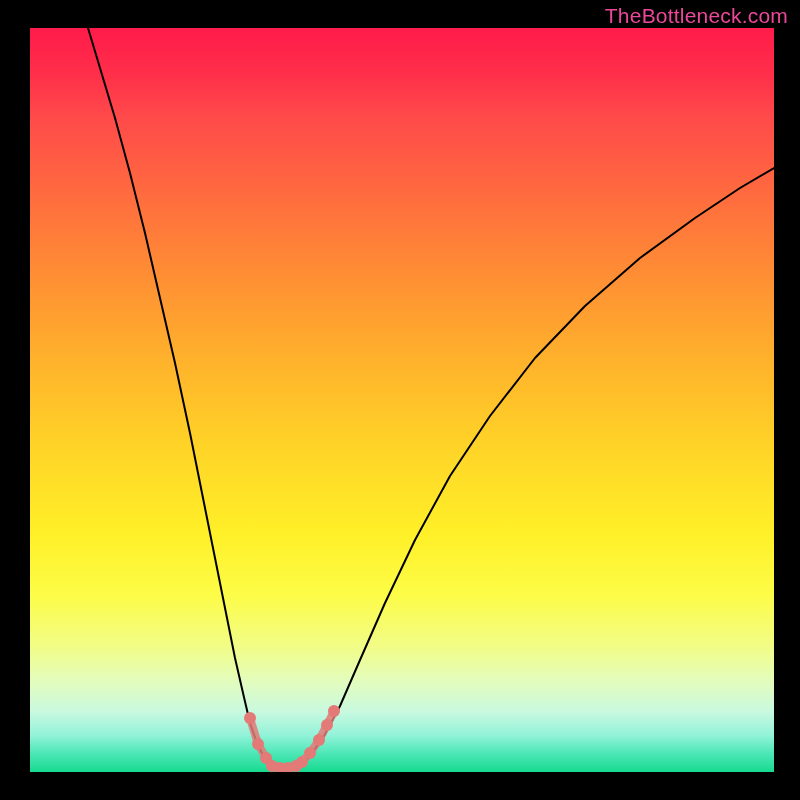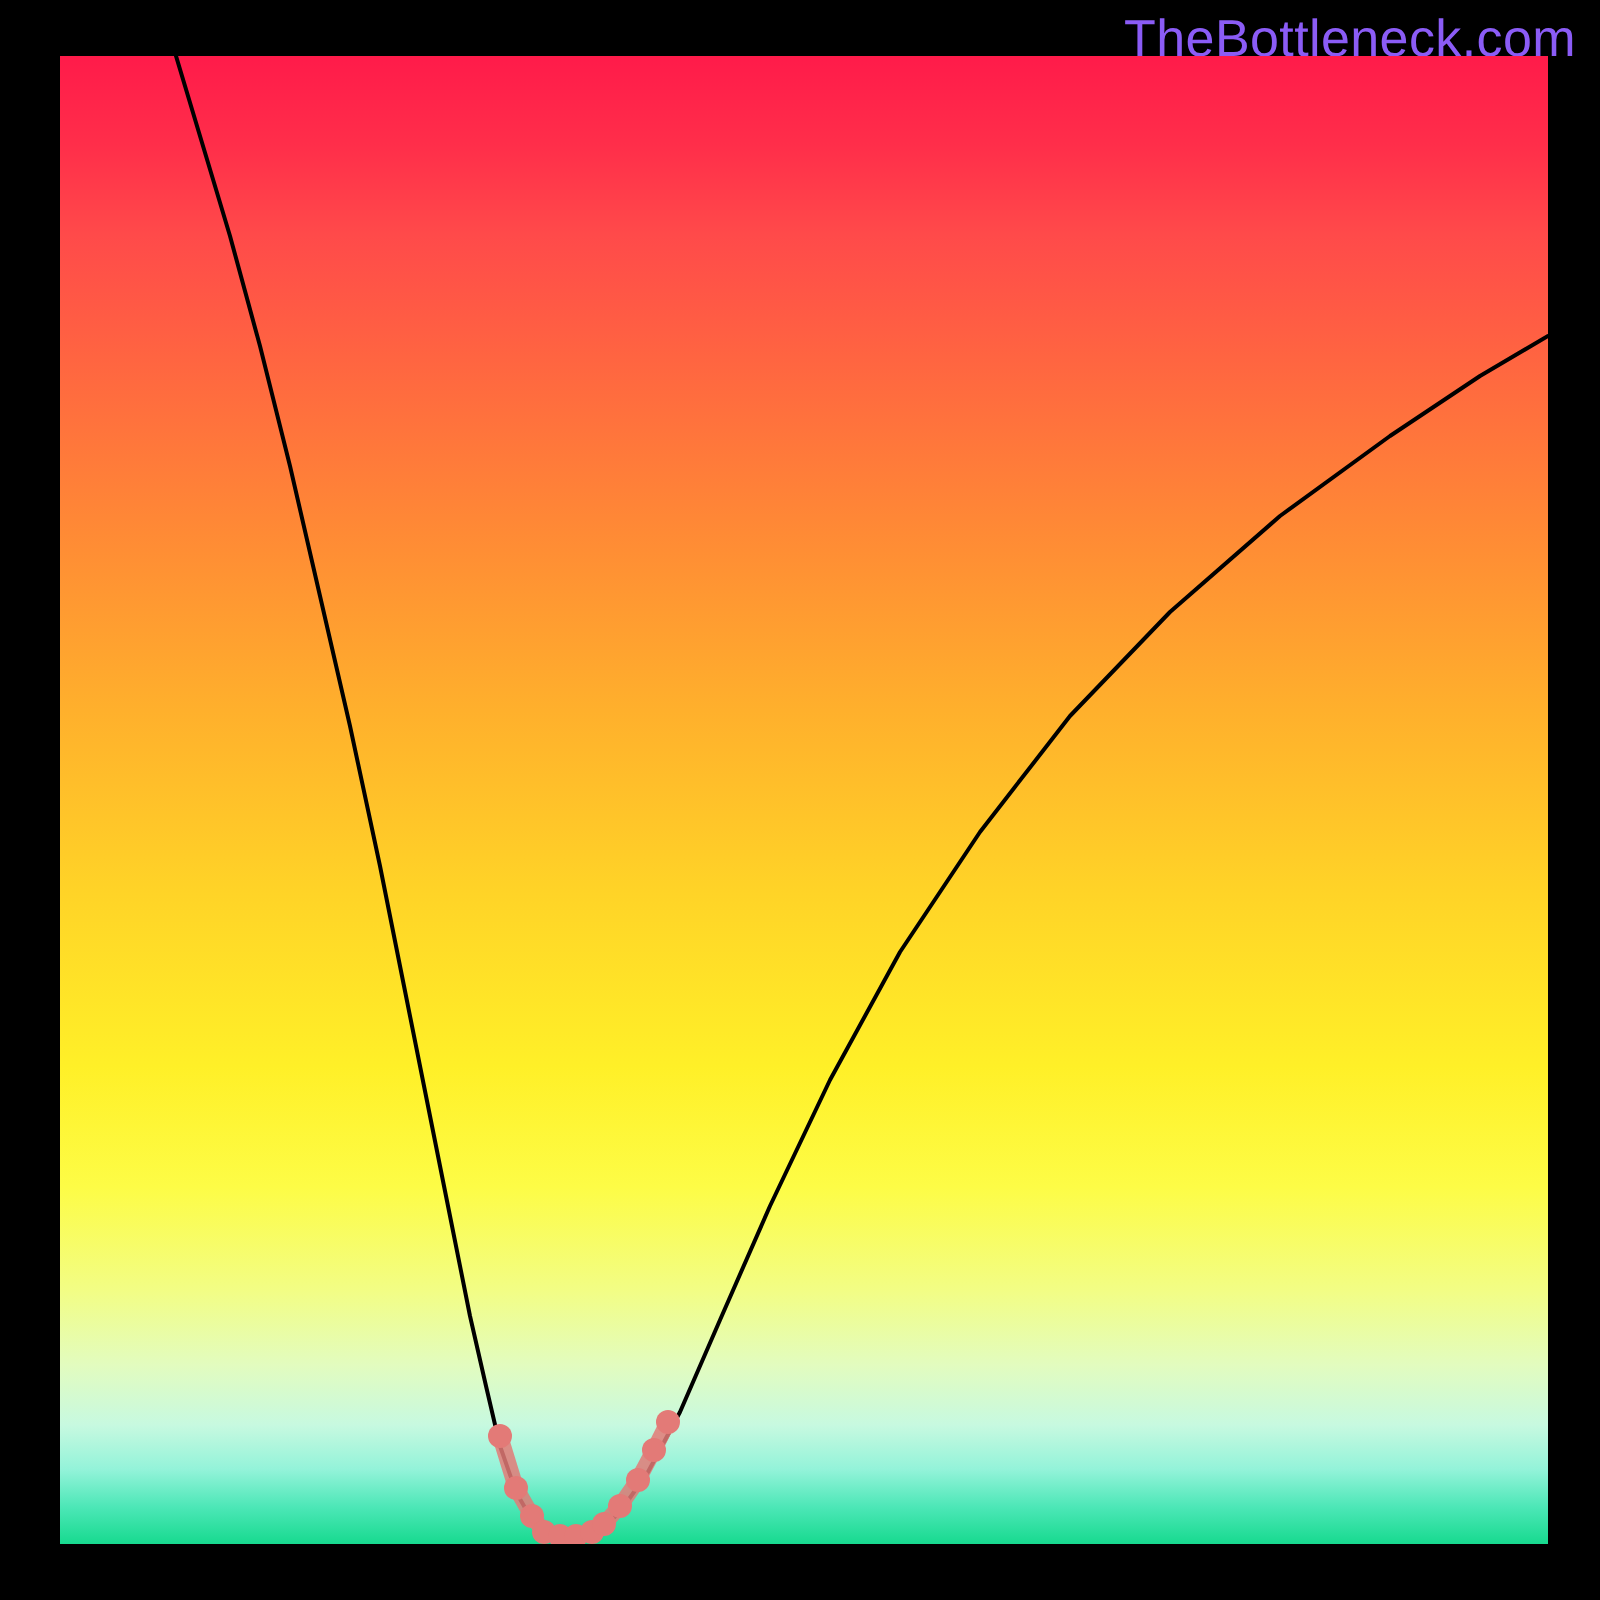--- a/index.html
+++ b/index.html
@@ -48,22 +48,22 @@
     left: 0;
     top: 0;
     width: 744px;
     height: 744px;
     pointer-events: none;
   }
   .watermark {
     position: absolute;
     top: 4px;
     right: 12px;
-    color: #8b5cf6;
-    font-size: 26px;
+    color: #ec4899;
+    font-size: 21px;
     letter-spacing: 0.2px;
     font-weight: 500;
   }
 </style>
 </head>
 <body>
 
 <div class="frame">
   <div class="watermark">TheBottleneck.com</div>
   <div class="plot">

